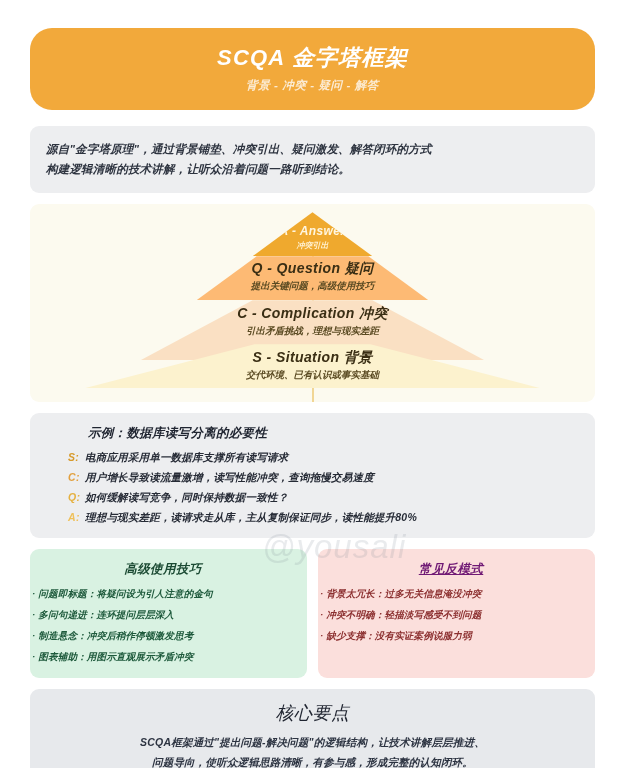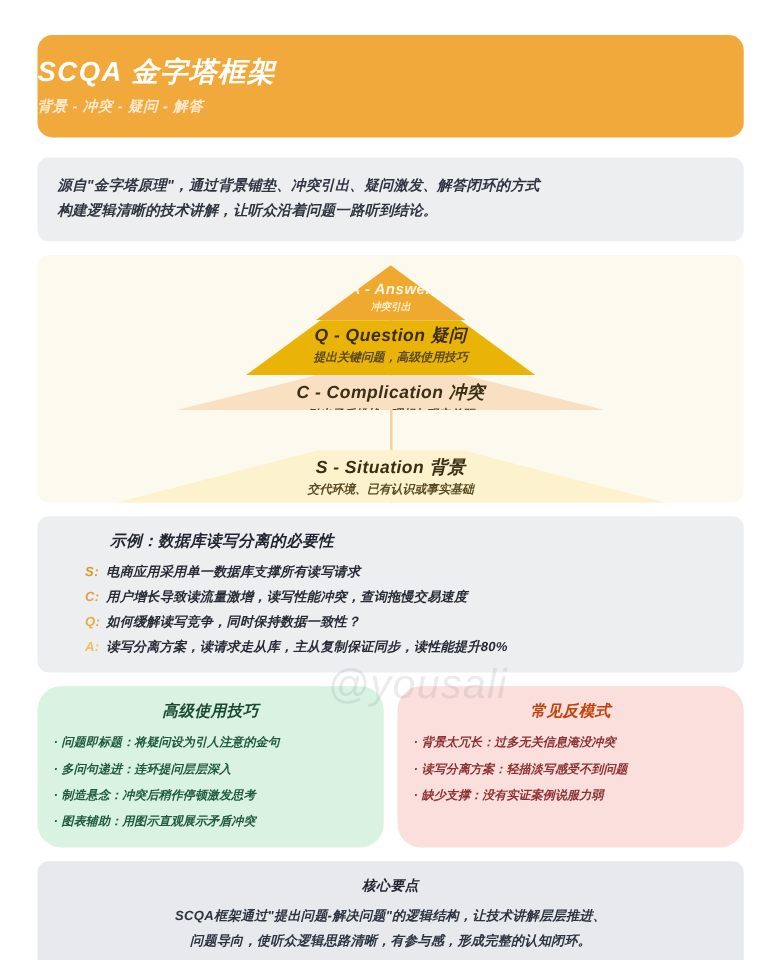--- a/index.html
+++ b/index.html
@@ -14,24 +14,24 @@
     width: 625px; height: 768px;
     background: #ffffff;
     padding: 0 30px;
   }
 
   
   .banner {
     margin-top: 28px;
     height: 82px;
     background: #F2A93B;
-    border-radius: 12px;
+    border-radius: 22px;
     display: flex;
     flex-direction: column;
-    align-items: flex-start;
+    align-items: center;
     justify-content: center;
   }
   .banner-title {
     font-size: 22px;
     font-weight: bold;
     font-style: italic;
     color: #ffffff;
     letter-spacing: 1.2px;
     line-height: 1.2;
   }
@@ -112,35 +112,35 @@
     clip-path: polygon(50% 0%, 100% 100%, 0% 100%);
     padding-top: 12px;
   }
   .layer-a .ltitle { font-size: 12px; color: #FFF6E0; }
   .layer-a .ldesc  { font-size: 8px; color: #FFF0CF; }
 
   
   .layer-q {
     top: 44px;
     width: 232px; height: 44px;
-    background: #eab308;
+    background: #fdba74;
     clip-path: polygon(25.9% 0%, 74.1% 0%, 100% 100%, 0% 100%);
     padding-top: 4px;
   }
   
   .layer-c {
     top: 88px;
-    width: 344px; height: 28px;
+    width: 344px; height: 60px;
     background: #FAE0C3;
     clip-path: polygon(32.6% 0%, 67.4% 0%, 100% 100%, 0% 100%);
     padding-top: 5px;
   }
   
   .layer-s {
-    top: 148px;
+    top: 132px;
     width: 456px; height: 44px;
     background: #FCF2CE;
     clip-path: polygon(37.3% 0%, 62.7% 0%, 100% 100%, 0% 100%);
     padding-top: 5px;
   }
   .pyr-spine {
     position: absolute;
     left: 50%;
     top: 22px;
     width: 2px;
@@ -192,35 +192,35 @@
   .k-a { color: #EFC05A; }
 
   
   .panels {
     margin-top: 11px;
     display: flex;
     gap: 11px;
   }
   .panel {
     flex: 1 1 0;
-    border-radius: 19px;
-    padding: 12px 13px 14px 13px;
+    border-radius: 9px;
+    padding: 12px 13px 14px 2px;
   }
   .panel-tips { background: #D9F2E2; }
   .panel-anti { background: #FBDFDC; }
   .panel-title {
     text-align: center;
     font-size: 12.5px;
     font-weight: bold;
     font-style: italic;
     letter-spacing: 0.4px;
     margin-bottom: 10px;
   }
   .panel-tips .panel-title { color: #1B4A33; }
-  .panel-anti .panel-title { color: #c2410c; }
+  .panel-anti .panel-title { color: #701a75; text-decoration: underline; }
   .panel li {
     list-style: none;
     font-size: 9.6px;
     font-weight: bold;
     font-style: italic;
     letter-spacing: 0.1px;
     margin-bottom: 8px;
     white-space: nowrap;
   }
   .panel li:last-child { margin-bottom: 0; }
@@ -230,22 +230,22 @@
 
   
   .core {
     margin-top: 11px;
     background: #E7E9EC;
     border-radius: 9px;
     padding: 12px 16px 14px 16px;
     text-align: center;
   }
   .core-title {
-    font-size: 11px;
-    font-weight: bold;
+    font-size: 18px;
+    font-weight: normal;
     font-style: italic;
     color: #1F2430;
     letter-spacing: 0.4px;
   }
   .core-body {
     margin-top: 8px;
     font-size: 10.5px;
     font-weight: bold;
     font-style: italic;
     color: #2C3341;
@@ -318,42 +318,42 @@
       <div class="scqa-row">
         <span class="scqa-key k-c">C:</span>
         <span class="scqa-txt">用户增长导致读流量激增，读写性能冲突，查询拖慢交易速度</span>
       </div>
       <div class="scqa-row">
         <span class="scqa-key k-q">Q:</span>
         <span class="scqa-txt">如何缓解读写竞争，同时保持数据一致性？</span>
       </div>
       <div class="scqa-row">
         <span class="scqa-key k-a">A:</span>
-        <span class="scqa-txt">读写分离方案，读请求走从库，主从复制保证同步，读性能提升80%</span>
+        <span class="scqa-txt">理想与现实差距，读请求走从库，主从复制保证同步，读性能提升80%</span>
       </div>
     </div>
   </div>
 
   <div class="panels">
 
     <div class="panel panel-tips">
       <div class="panel-title">高级使用技巧</div>
       <ul>
         <li><span class="bdot">·</span><span>问题即标题：将疑问设为引人注意的金句</span></li>
         <li><span class="bdot">·</span><span>多问句递进：连环提问层层深入</span></li>
         <li><span class="bdot">·</span><span>制造悬念：冲突后稍作停顿激发思考</span></li>
         <li><span class="bdot">·</span><span>图表辅助：用图示直观展示矛盾冲突</span></li>
       </ul>
     </div>
 
     <div class="panel panel-anti">
       <div class="panel-title">常见反模式</div>
       <ul>
         <li><span class="bdot">·</span><span>背景太冗长：过多无关信息淹没冲突</span></li>
-        <li><span class="bdot">·</span><span>读写分离方案：轻描淡写感受不到问题</span></li>
+        <li><span class="bdot">·</span><span>冲突不明确：轻描淡写感受不到问题</span></li>
         <li><span class="bdot">·</span><span>缺少支撑：没有实证案例说服力弱</span></li>
       </ul>
     </div>
 
   </div>
 
   <div class="core">
     <div class="core-title">核心要点</div>
     <div class="core-body">SCQA框架通过"提出问题-解决问题"的逻辑结构，让技术讲解层层推进、</div>
     <div class="core-body" style="margin-top:0">问题导向，使听众逻辑思路清晰，有参与感，形成完整的认知闭环。</div>

